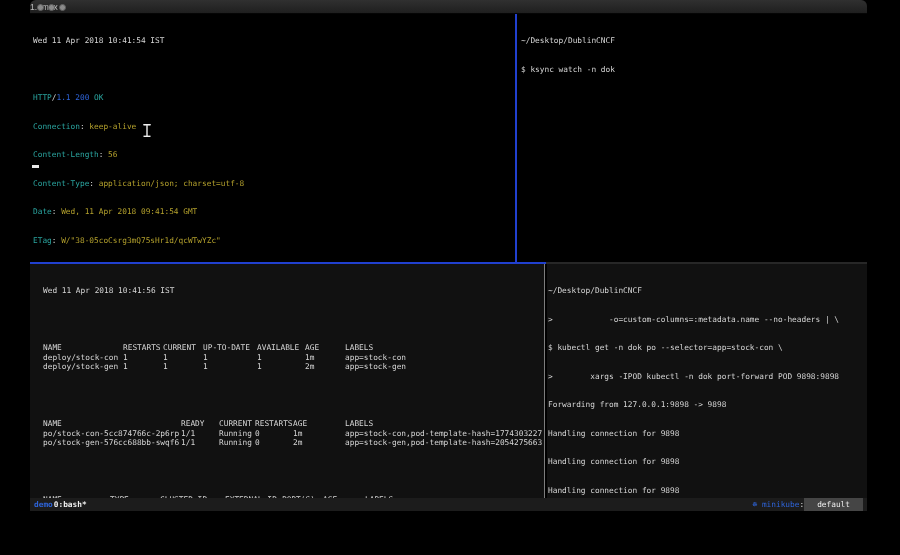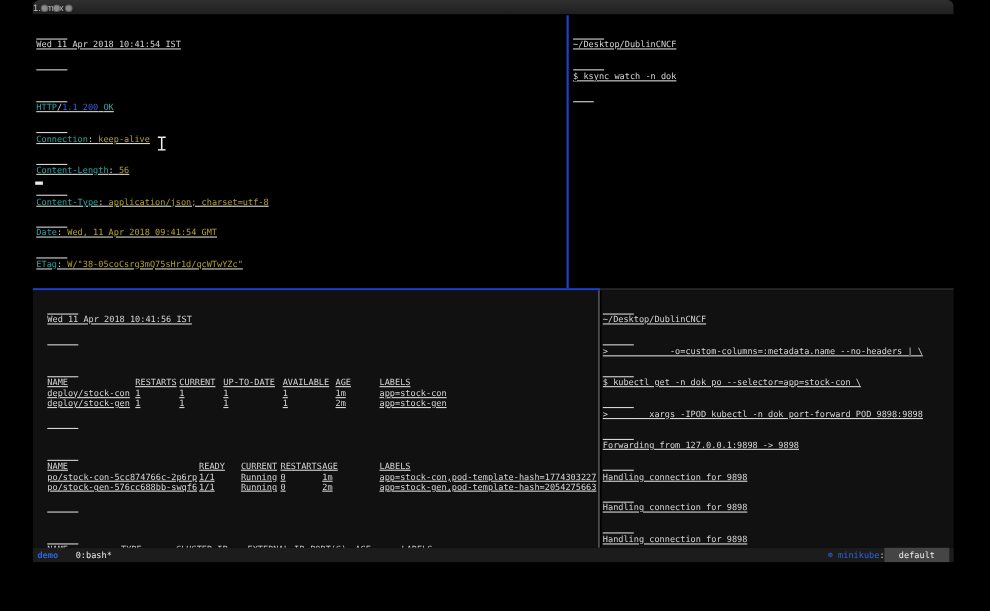--- a/index.html
+++ b/index.html
@@ -14,21 +14,21 @@
               background:linear-gradient(#303030,#1f1f1f);
               border-radius:6px 6px 0 0; border-bottom:1px solid #050505; }
   .traffic  { position:absolute; left:7px; top:3.5px; display:flex; gap:4px; }
   .tl { width:7px; height:7px; border-radius:50%; background:#8b8b8b;
         border:0.5px solid #5f5f5f; }
   .title { line-height:14px; color:#bdbdbd; font-size:8.5px;
            font-weight:normal; font-family:"Liberation Sans", sans-serif; }
 
   
   .pane { position:absolute; font-size:7.8px; line-height:9.5px; color:#d6d6d6;
-          white-space:pre; overflow:hidden;text-decoration:underline; }
+          white-space:pre; overflow:hidden; }
   .line { height:9.5px; white-space:pre; }
   .pane-tl { left:0;   top:14px;  width:485px; height:248px; padding:3px 0 0 3px; background:#000; }
   .vb-top  { position:absolute; left:485px; top:14px; width:2px; height:248px; background:#2140cf; }
   .pane-tr { left:490px; top:14px; width:347px; height:248px; padding:3px 0 0 1px; background:#000; }
   .hb-left  { position:absolute; left:0;  top:262px; width:516px; height:2px; background:#2140cf; }
   .hb-right { position:absolute; left:516px; top:262px; width:321px; height:2px; background:#272727; }
   .pane-bl { left:0; top:264px; width:514px; height:234px; padding:3px 0 0 13px; background:#111; }
   .vb-bot  { position:absolute; left:514px; top:264px; width:1px; height:234px; background:#7d7d7d; }
   .pane-br { left:517px; top:264px; width:320px; height:234px; padding:3px 0 0 1px; background:#111; }
 
@@ -42,22 +42,22 @@
   .ktable span { height:9.5px; white-space:pre; }
   .t-deploy { grid-template-columns:80px 40px 40px 54px 48px 40px auto; }
   .t-pods   { grid-template-columns:138px 38px 36px 38px 52px auto; }
   .t-svc    { grid-template-columns:67px 50px 65px 57px 41px 42px auto; }
 
   
   .statusbar { position:absolute; left:0; top:498px; width:837px; height:13px;
                background:#1c1c1c; color:#dcdcdc; font-size:7.8px; line-height:13px;
                display:flex; justify-content:space-between; padding:0 4px; white-space:pre; }
   .sb-left, .sb-right { display:flex; align-items:center; white-space:pre; }
-  .sb-session { color:#2e64d9; font-weight:bold; margin-right:16px; }
-  .sb-window  { color:#efefef; font-weight:normal; }
+  .sb-session { color:#2e64d9; font-weight:bold; margin-right:1px; }
+  .sb-window  { color:#efefef; font-weight:bold; }
   .sb-kube    { color:#2e64d9; }
   .sb-ns      { color:#f0f0f0; background:#454545; padding:0 13px; }
 
   
   .term-cursor { position:absolute; left:32px; top:165px; width:7px; height:3px; background:#e9e9e9; }
   .mouse-cursor { position:absolute; left:143px; top:124px; width:8px; height:13px; }
 </style>
 </head>
 <body>
 

